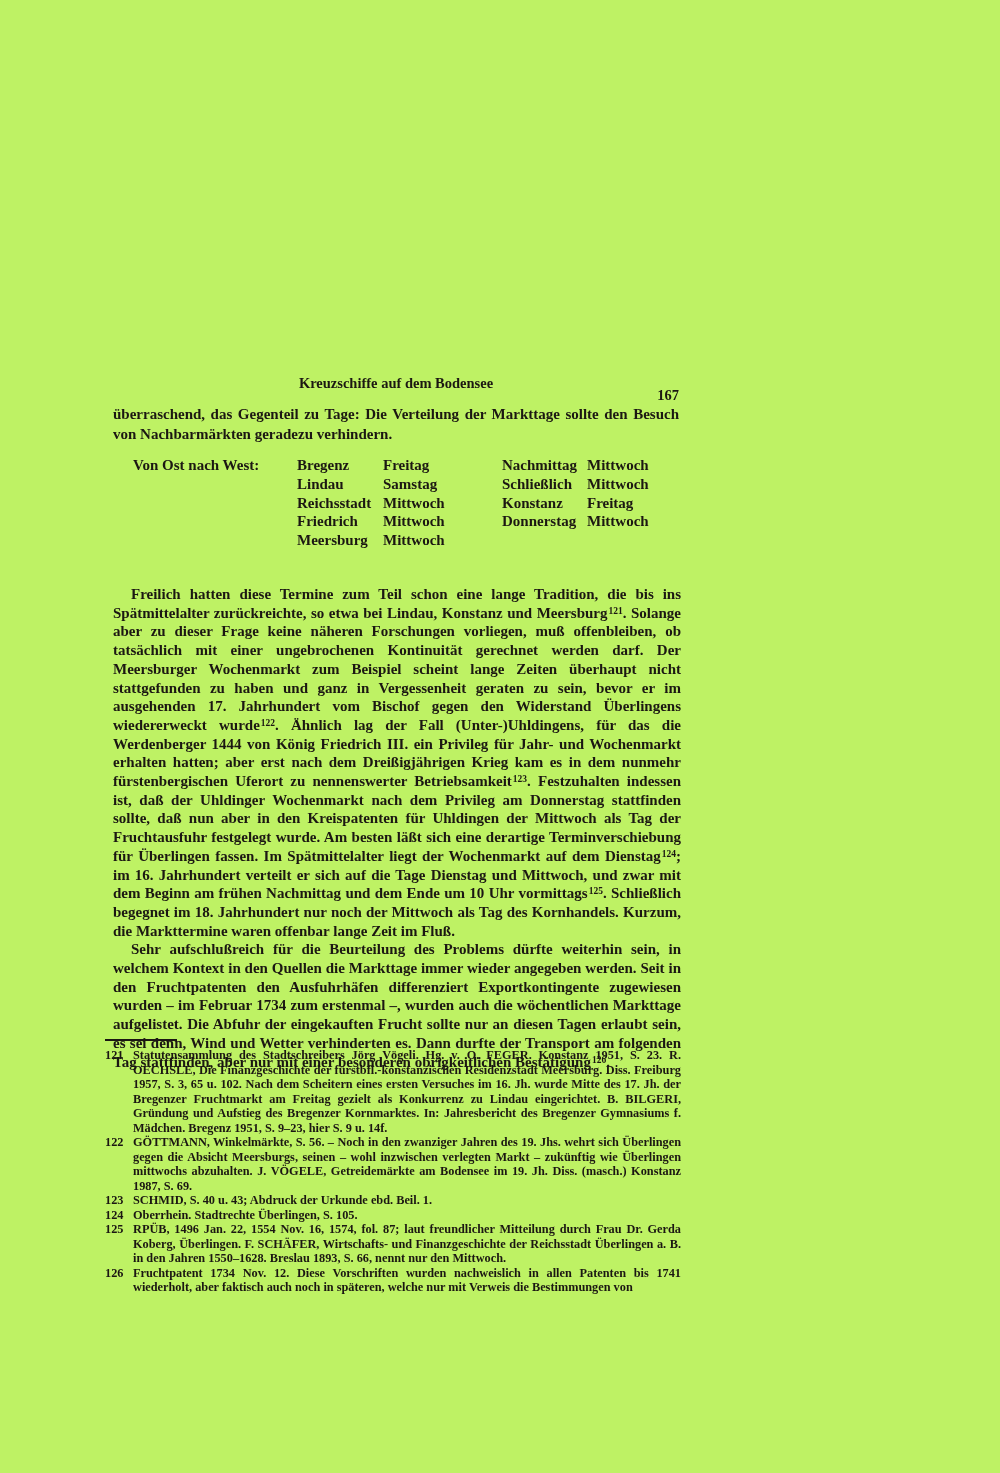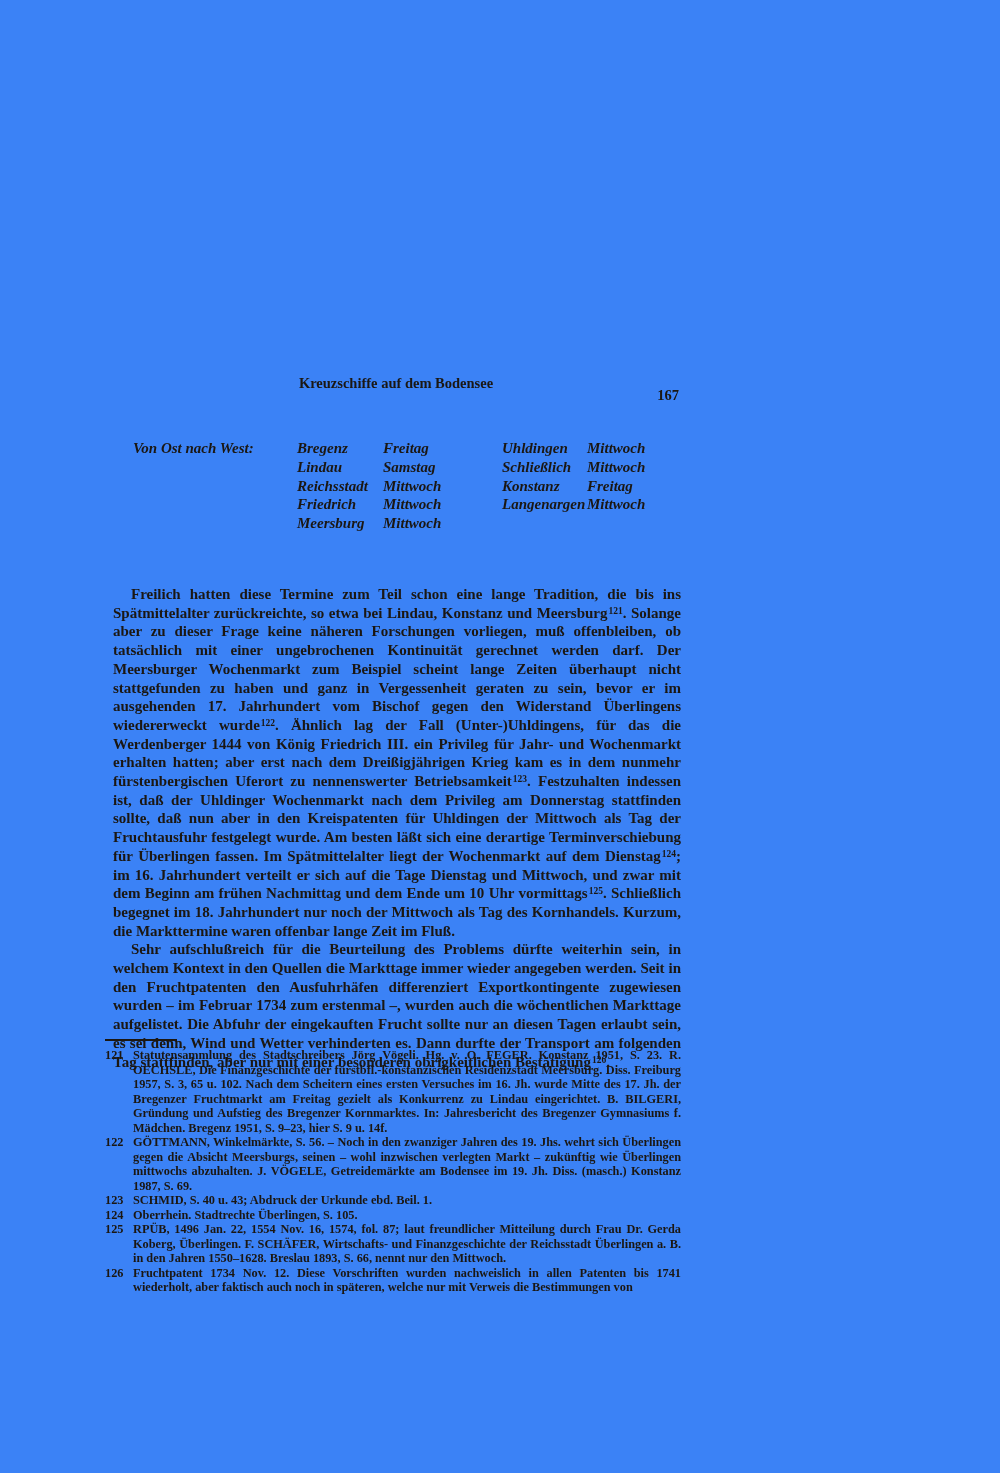--- a/index.html
+++ b/index.html
@@ -5,21 +5,21 @@
   html, body {
     margin: 0;
     padding: 0;
     background: #e8e8e8;
   }
   .page {
     position: relative;
     width: 1000px;
     height: 1473px;
     margin: 0 auto;
-    background: #3b82f6;
+    background: #bef264;
     color: #1b1712;
     font-family: "Liberation Serif", "DejaVu Serif", serif;
     font-weight: 700;
     overflow: hidden;
   }
   
   .running-head {
     position: absolute;
     top: 374px;
     left: 113px;
@@ -43,26 +43,25 @@
     left: 113px;
     width: 566px;
     margin: 0;
     font-size: 15px;
     line-height: 19.5px;
     text-align: justify;
   }
   
   .mtable {
     position: absolute;
-    top: 439px;
+    top: 456px;
     left: 133px;
     width: 560px;
     font-size: 15px;
     line-height: 18.8px;
-    font-style: italic;
   }
   .mt-row { display: flex; }
   .mt-label { width: 144px; flex: 0 0 144px; }
   .mt-wc   { width: 86px;  flex: 0 0 86px; margin-left: 20px;  }
   .mt-wd   { width: 119px; flex: 0 0 119px; }
   .mt-ec   { width: 85px;  flex: 0 0 85px;  }
   .mt-ed   { flex: 1; }
   
   .body-text {
     position: absolute;
@@ -114,48 +113,49 @@
 </head>
 <body>
 
 <div class="page">
 
   <header class="running-head">
     <span class="rh-title">Kreuzschiffe auf dem Bodensee</span>
     <span class="rh-page">167</span>
   </header>
 
+  <p class="intro">überraschend, das Gegenteil zu Tage: Die Verteilung der Markttage sollte den Besuch von Nachbarmärkten geradezu verhindern.</p>
 
   <div class="mtable">
     <div class="mt-row">
       <span class="mt-label">Von Ost nach West:</span>
       <span class="mt-wc">Bregenz</span>
       <span class="mt-wd">Freitag</span>
-      <span class="mt-ec">Uhldingen</span>
+      <span class="mt-ec">Nachmittag</span>
       <span class="mt-ed">Mittwoch</span>
     </div>
     <div class="mt-row">
       <span class="mt-label"></span>
       <span class="mt-wc">Lindau</span>
       <span class="mt-wd">Samstag</span>
       <span class="mt-ec">Schließlich</span>
       <span class="mt-ed">Mittwoch</span>
     </div>
     <div class="mt-row">
       <span class="mt-label"></span>
       <span class="mt-wc">Reichsstadt</span>
       <span class="mt-wd">Mittwoch</span>
       <span class="mt-ec">Konstanz</span>
       <span class="mt-ed">Freitag</span>
     </div>
     <div class="mt-row">
       <span class="mt-label"></span>
       <span class="mt-wc">Friedrich</span>
       <span class="mt-wd">Mittwoch</span>
-      <span class="mt-ec">Langenargen</span>
+      <span class="mt-ec">Donnerstag</span>
       <span class="mt-ed">Mittwoch</span>
     </div>
     <div class="mt-row">
       <span class="mt-label"></span>
       <span class="mt-wc">Meersburg</span>
       <span class="mt-wd">Mittwoch</span>
       <span class="mt-ec"></span>
       <span class="mt-ed"></span>
     </div>
   </div>

